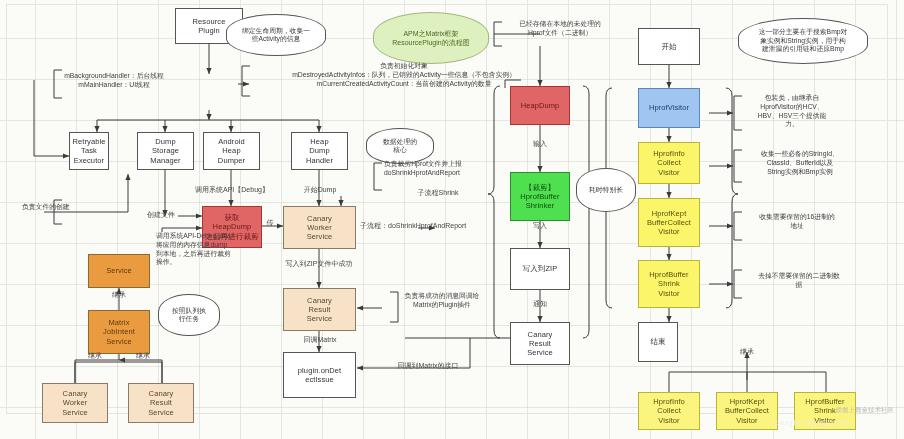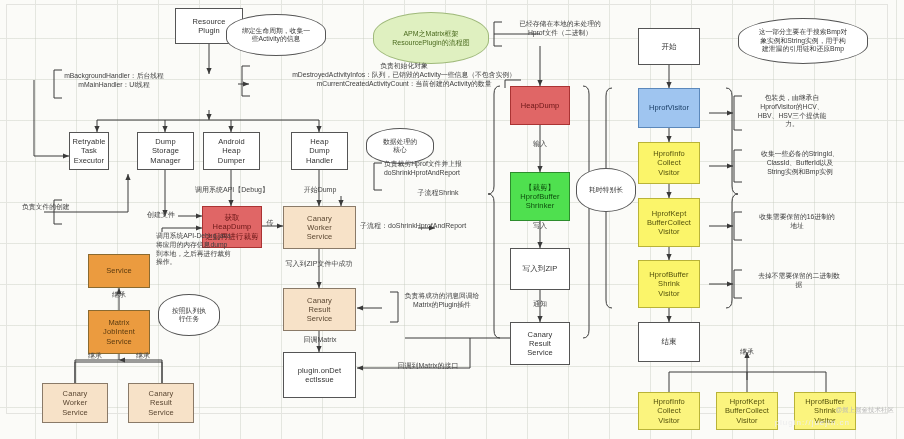--- a/index.html
+++ b/index.html
@@ -319,21 +319,21 @@
   <div class="annot" style="left:740px;top:213px;width:114px">收集需要保留的16进制的
 地址</div>
 
   <div class="node yellow" style="left:638px;top:260px;width:62px;height:48px;white-space:pre-line">HprofBuffer
 Shrink
 Visitor</div>
 
   <div class="annot" style="left:740px;top:272px;width:118px">去掉不需要保留的二进制数
 据</div>
 
-  <div class="node white" style="left:638px;top:322px;width:62px;height:40px">结束</div>
+  <div class="node white" style="left:638px;top:322px;width:40px;height:40px">结束</div>
 
 
   <div class="lbl" style="left:734px;top:348px;width:26px">继承</div>
 
   <div class="node yellow2" style="left:638px;top:392px;width:62px;height:38px;white-space:pre-line">HprofInfo
 Collect
 Visitor</div>
   <div class="node yellow2" style="left:716px;top:392px;width:62px;height:38px;white-space:pre-line">HprofKept
 BufferCollect
 Visitor</div>

